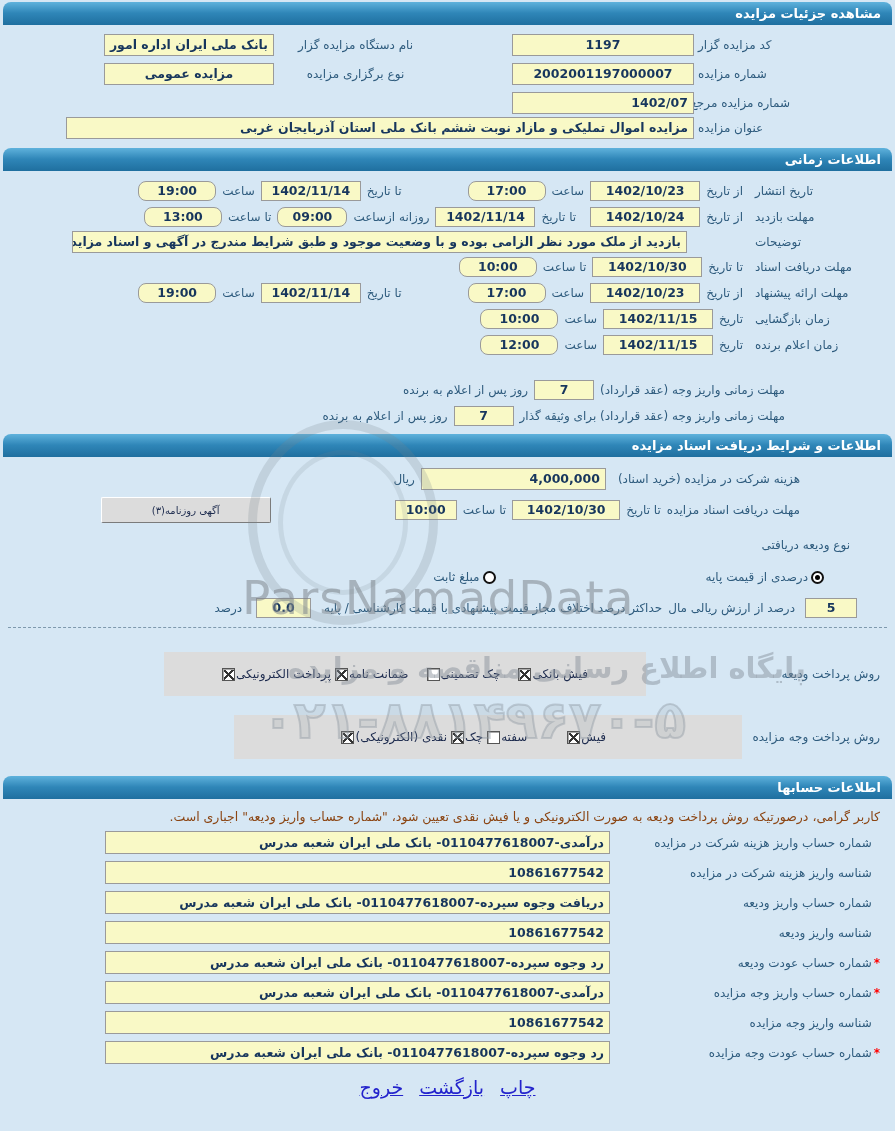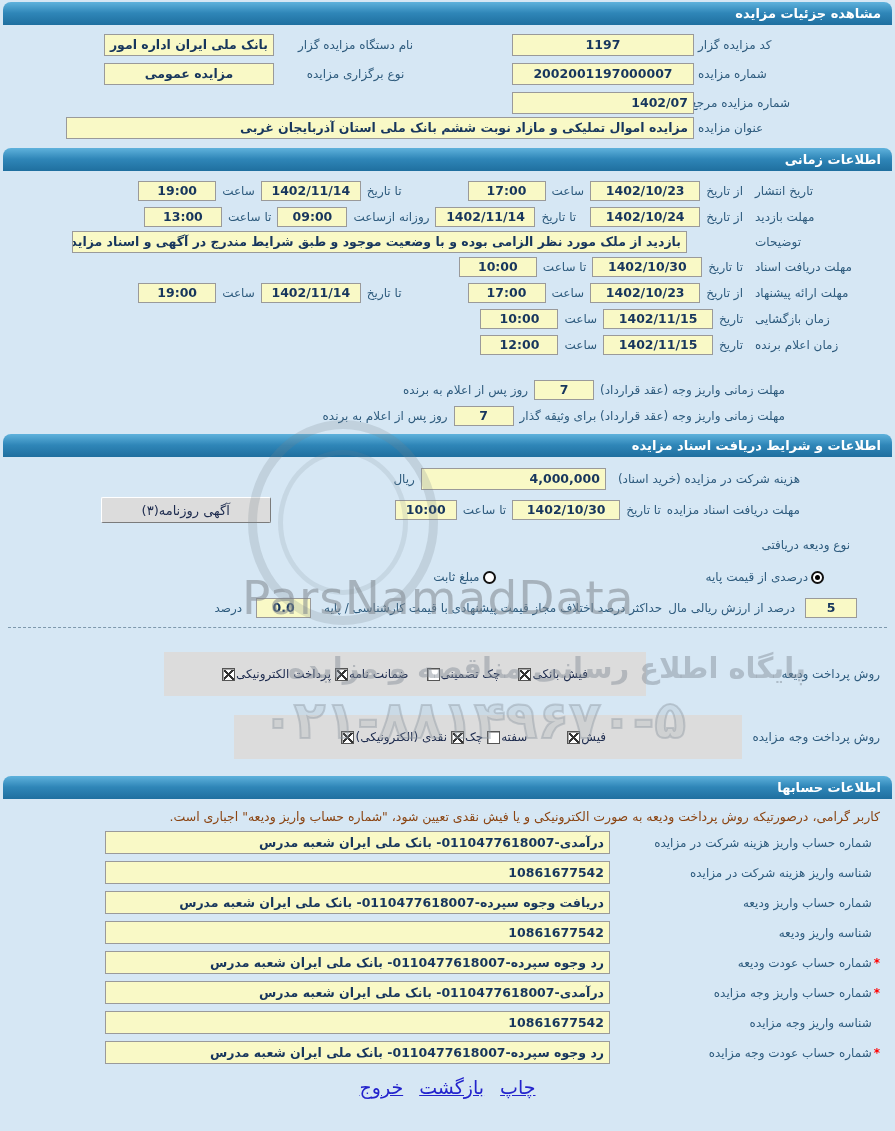--- a/index.html
+++ b/index.html
@@ -23,35 +23,35 @@
   .glabel2{width:137px;text-align:center;margin-left:9px;}
   .gbox{width:182px;margin-right:4px;}
   .gspacer{width:88px;}
   .gbox2{width:170px;margin-right:4px;}
   
   .trow{height:22px;padding-right:18px;}
   .tlabel{width:128px;text-align:left;padding-left:6px;}
   .sub{margin:0 6px;color:#2f5c7e;font-size:12px;}
   .date{width:110px;}
   .date.sm{width:100px;}
-  .time{width:78px;}
+  .time{width:78px;border-radius:8px;}
   .time.sm{width:70px;}
   .gapL{margin-right:66px;}
   .descfield{width:615px;margin-right:62px;height:22px;}
   .payrow{padding-right:110px;height:22px;}
   .daysbox{width:60px;margin:0 6px;}
   
   .feerow{padding-right:95px;height:22px;}
   .feebox{width:185px;margin-right:12px;}
   .docrow{padding-right:95px;height:28px;}
   .doc-date{width:108px;}
   .doc-time{width:62px;}
   .news-btn{margin-right:124px;width:170px;height:26px;background:#dcdcdc;
             border:1px solid;border-color:#ffffff #7b7b7b #7b7b7b #ffffff;border-radius:2px;
-            font-family:"DejaVu Sans",sans-serif;font-size:13px;color:#1d2b4e;cursor:pointer;}
+            font-family:"DejaVu Sans",sans-serif;font-size:10px;color:#1d2b4e;cursor:pointer;}
   
   .typerow{padding-right:45px;height:16px;}
   .radiorow{padding-right:71px;height:16px;}
   .radio{width:13px;height:13px;border:2px solid #111;border-radius:50%;background:#fff;display:inline-block;position:relative;flex:0 0 auto;}
   .radio.checked::after{content:"";position:absolute;inset:2px;background:#000;border-radius:50%;}
   .radiospacer{width:210px;}
   .pctrow{padding-right:38px;height:22px;}
   .pctbox{width:52px;margin-left:4px;}
   .pct0box{width:55px;margin-right:13px;}
   .longlbl{margin-right:6px;}

